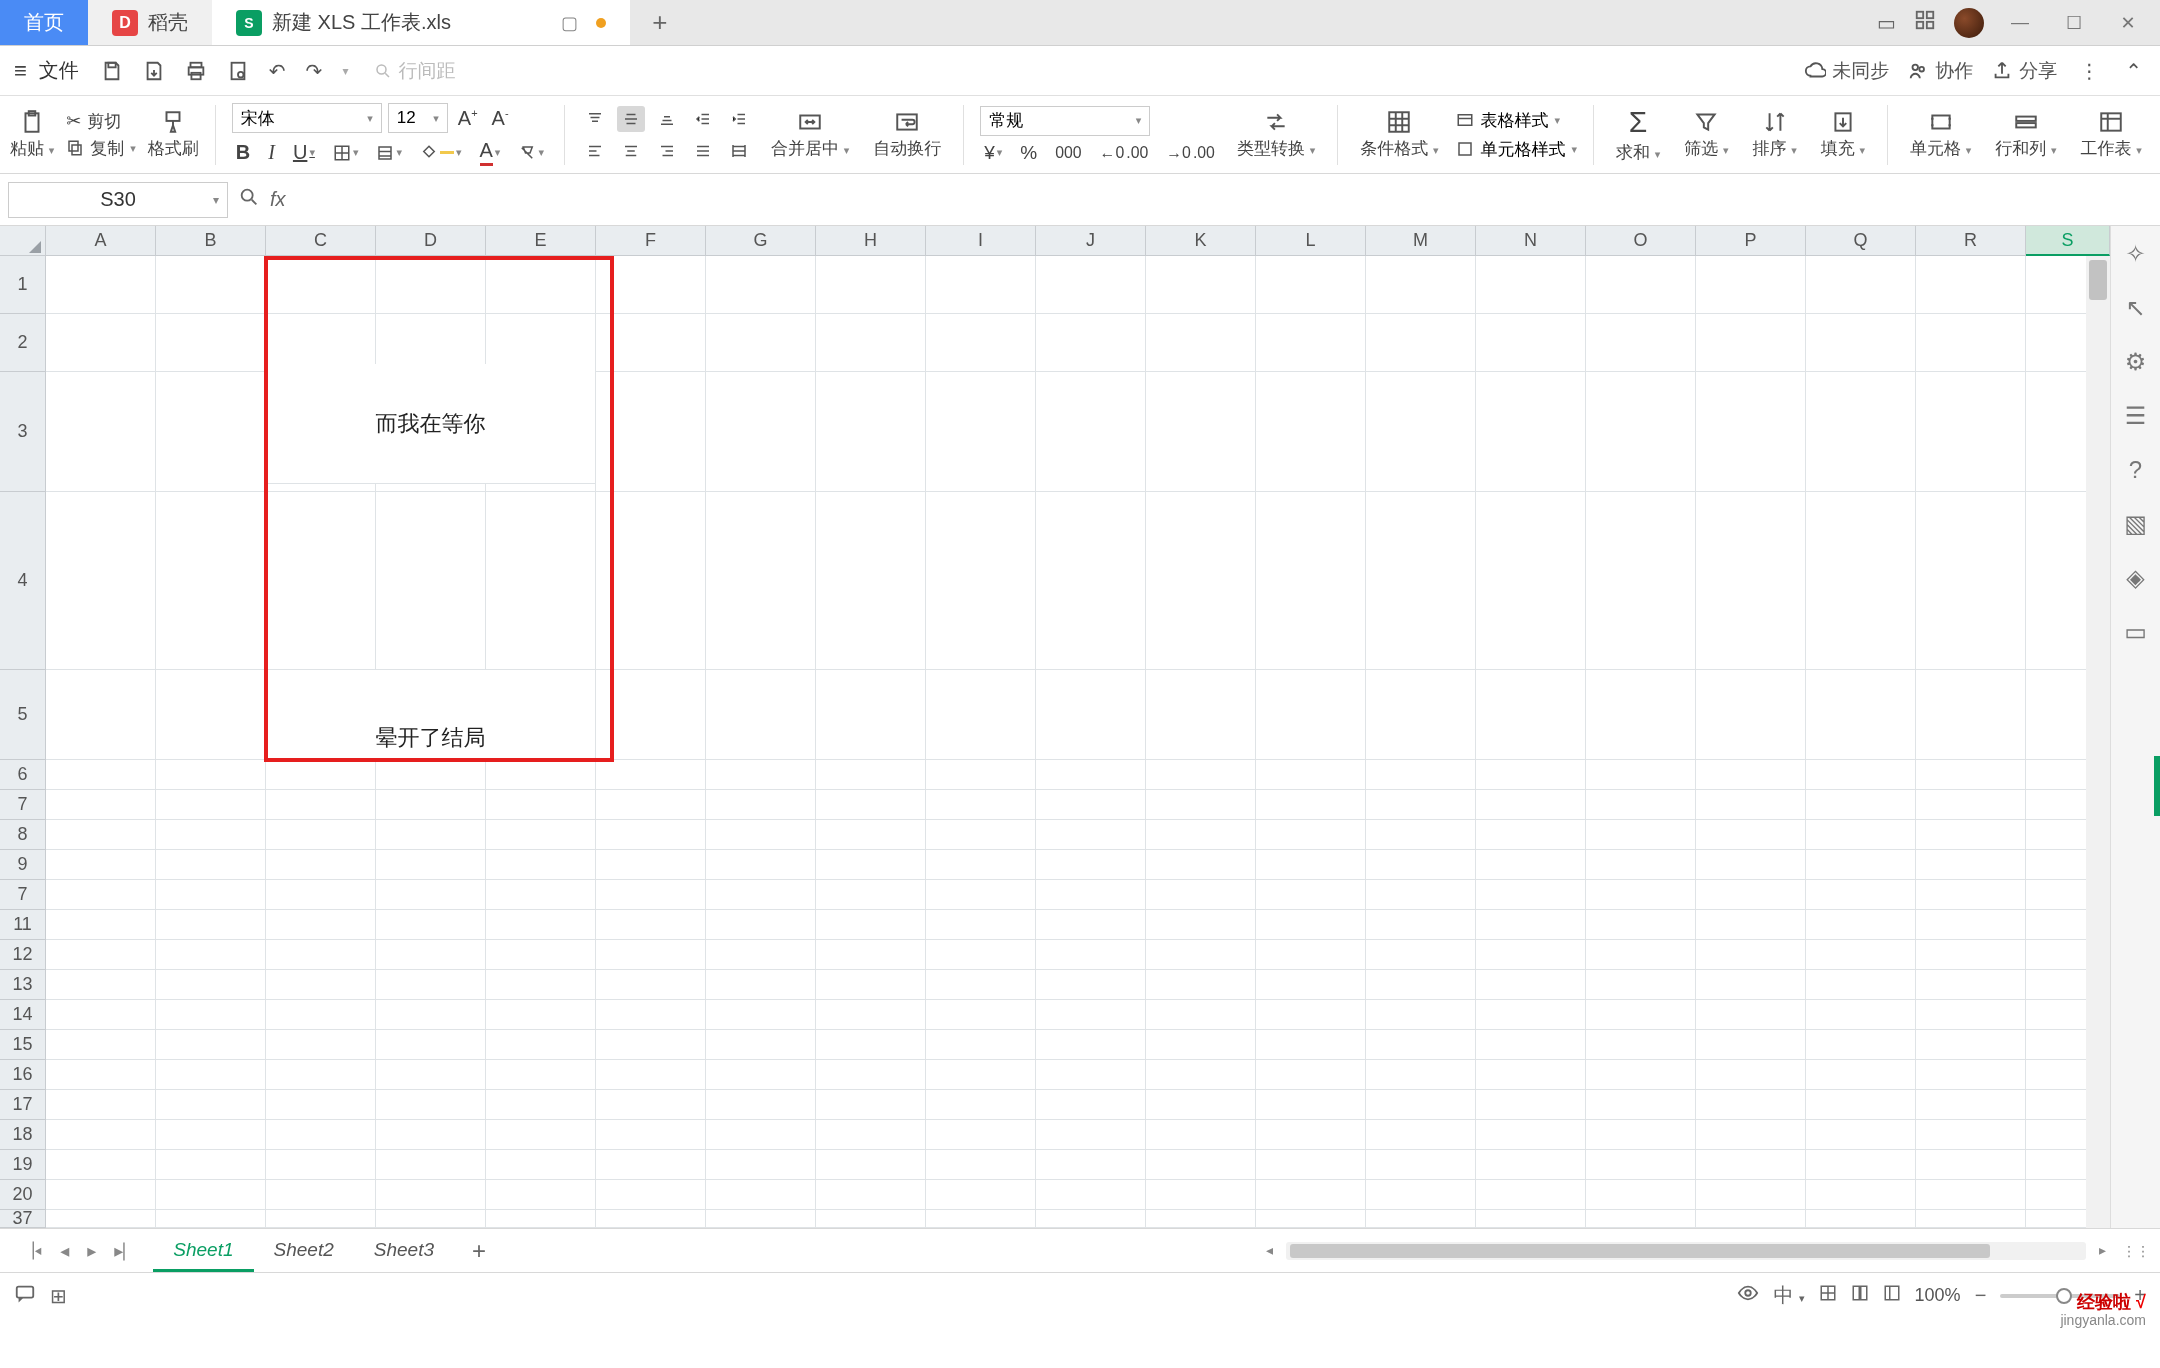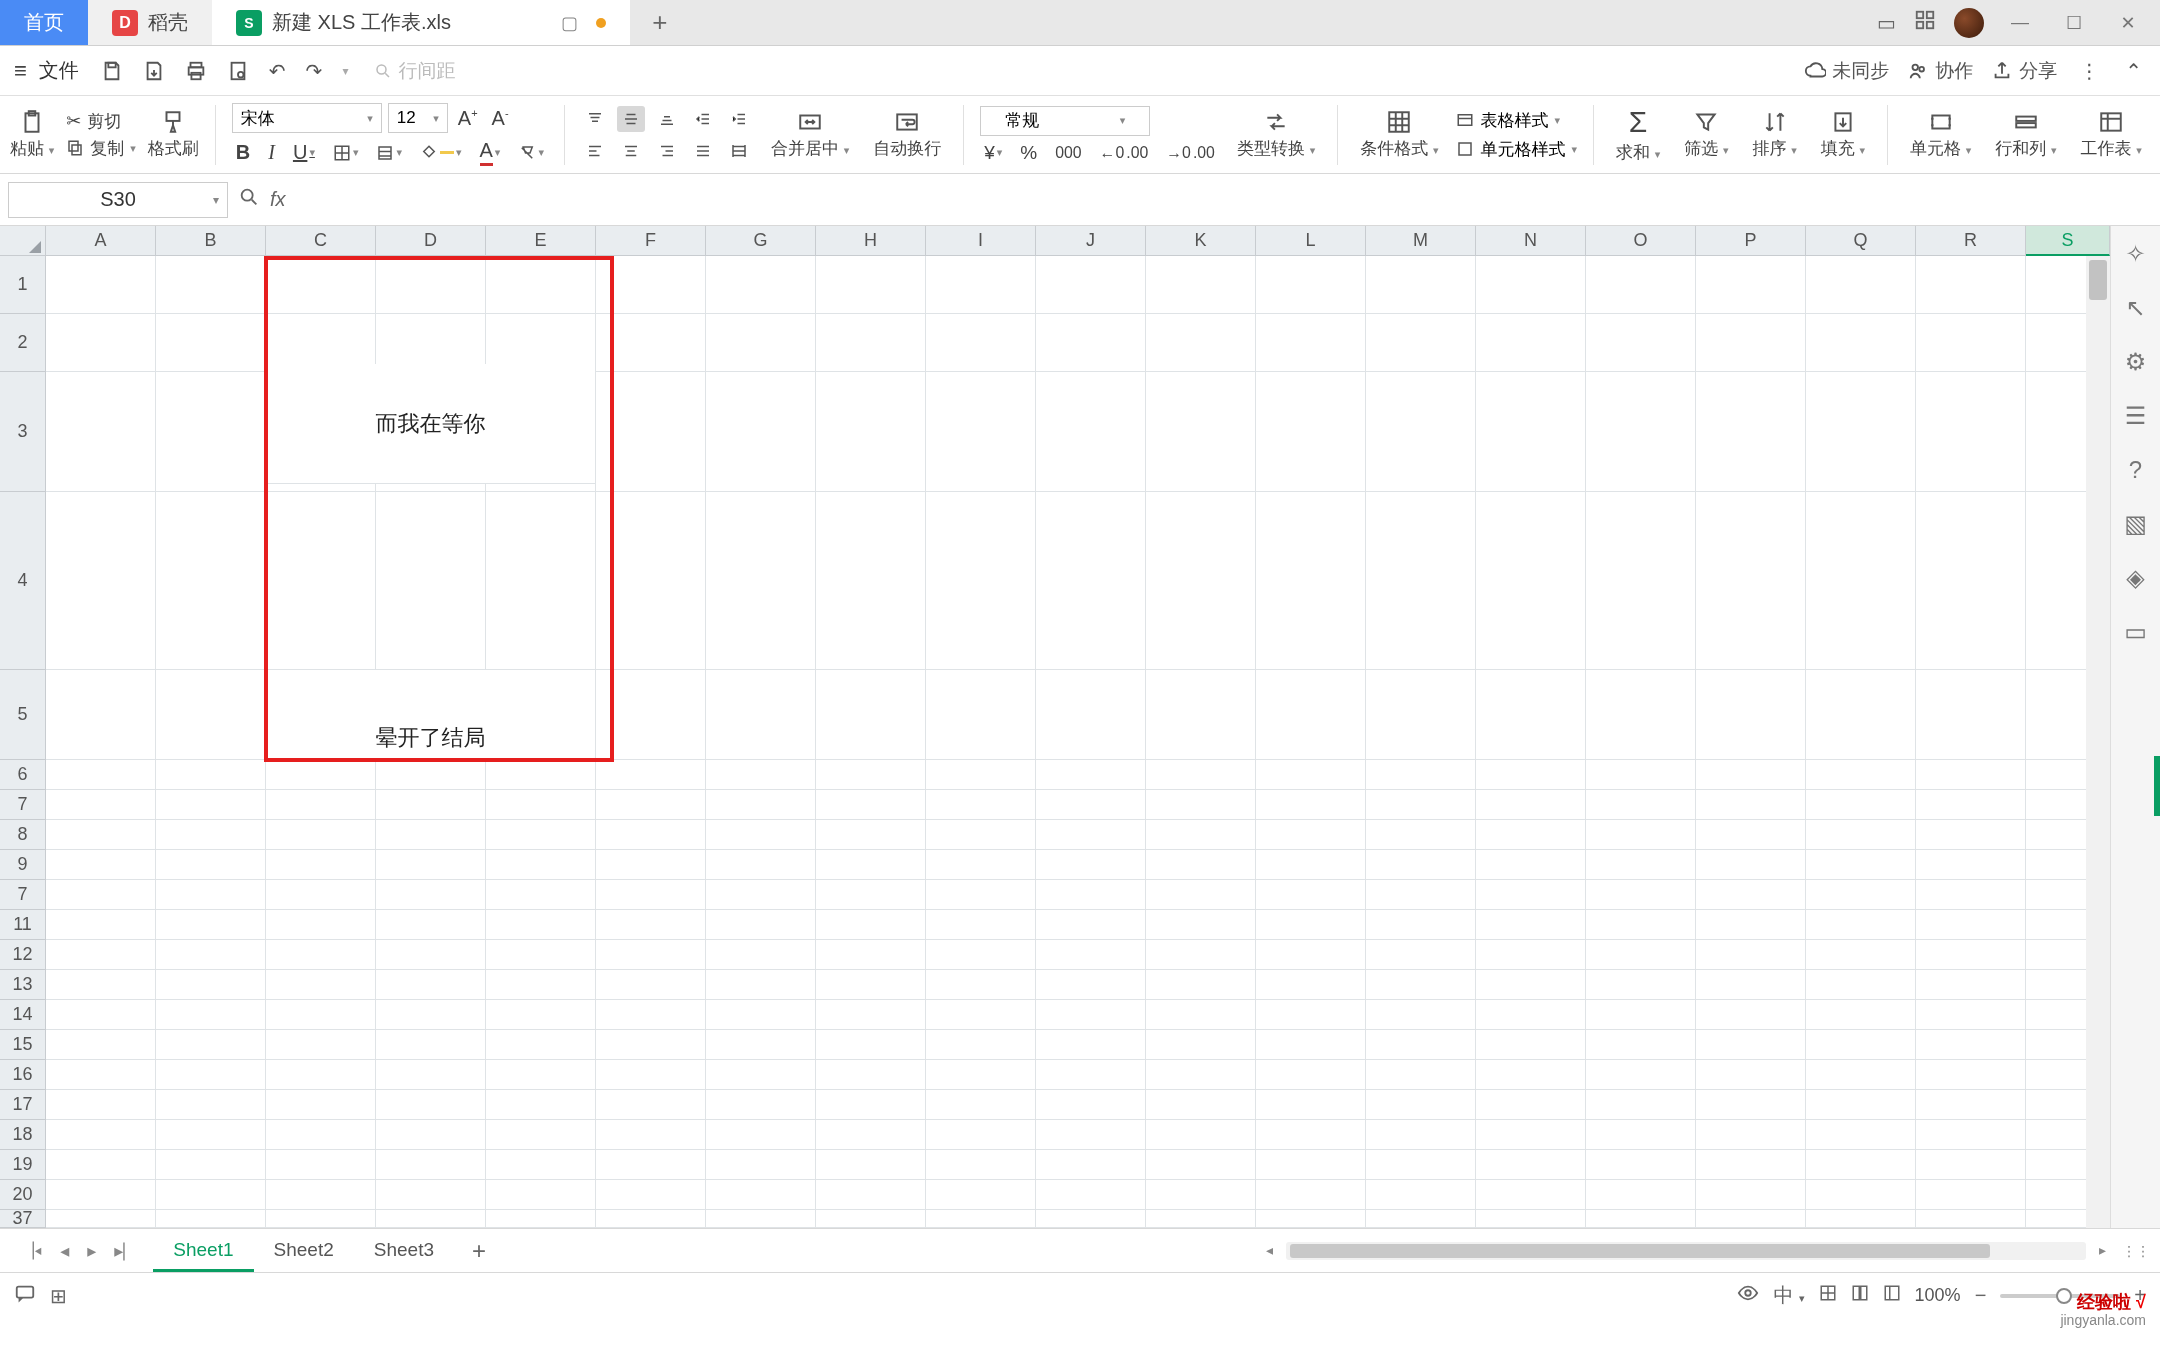--- a/index.html
+++ b/index.html
@@ -50,21 +50,21 @@
 .sizebtn { font-size:20px; cursor:pointer; padding:0 4px; color:#444; }
 .font-row2 { display:flex; align-items:center; gap:10px; font-size:20px; color:#444; }
 .fbtn { cursor:pointer; padding:0 4px; display:inline-flex; align-items:center; gap:2px; }
 .fbtn .dd { font-size:11px; color:#888; }
 .underline-a { border-bottom:3px solid #d03030; padding-bottom:1px; }
 .align-group { display:flex; flex-direction:column; gap:6px; }
 .align-row { display:flex; gap:8px; }
 .align-btn { width:28px; height:26px; display:flex; align-items:center; justify-content:center; cursor:pointer; border-radius:3px; }
 .align-btn.sel { background:#d8d8d8; }
 .num-sel { display:flex; flex-direction:column; gap:6px; }
-.num-row1 { width:170px; height:30px; border:1px solid #ccc; font-size:17px; padding:2px 24px; display:flex; align-items:center; justify-content:space-between; }
+.num-row1 { width:170px; height:30px; border:1px solid #ccc; font-size:17px; padding:2px 8px; display:flex; align-items:center; justify-content:space-between; }
 .num-row2 { display:flex; gap:10px; font-size:19px; color:#444; }
 .big-btn { display:flex; flex-direction:column; align-items:center; gap:2px; font-size:17px; color:#444; cursor:pointer; padding:0 6px; }
 .big-btn .ic { font-size:30px; }
 .style-col { display:flex; flex-direction:column; gap:6px; font-size:17px; }
 .style-row { display:flex; align-items:center; gap:6px; cursor:pointer; }
 
 
 .formulabar { height: 52px; border-bottom:1px solid #d8d8d8; display:flex; align-items:center; padding: 0 8px; gap: 10px; }
 .namebox { width:220px; height:36px; border:1px solid #ccc; display:flex; align-items:center; justify-content:center; font-size:20px; color:#333; position:relative; }
 .namebox .dd { position:absolute; right:8px; color:#888; font-size:12px; }
@@ -993,21 +993,21 @@
     <span class="sti">▭</span>
   </div>
   <div class="side-accent"></div>
 </div>
 
 <div class="sheetbar">
   <span class="sb-nav">⎹◂</span>
   <span class="sb-nav">◂</span>
   <span class="sb-nav">▸</span>
   <span class="sb-nav">▸⎸</span>
-  <div id="sheet-tabs" style="display:flex;">
+  <div id="sheet-tabs" style="display:flex;font-style:italic;">
       <div class="sheet-tab active">Sheet1</div>
       <div class="sheet-tab">Sheet2</div>
       <div class="sheet-tab">Sheet3</div>
     </div>
   <span class="sb-add">+</span>
   <div class="hscroll">
     <span class="arr l">◂</span>
       <div class="thumb"></div>
       <span class="arr r">▸</span>
   </div>

